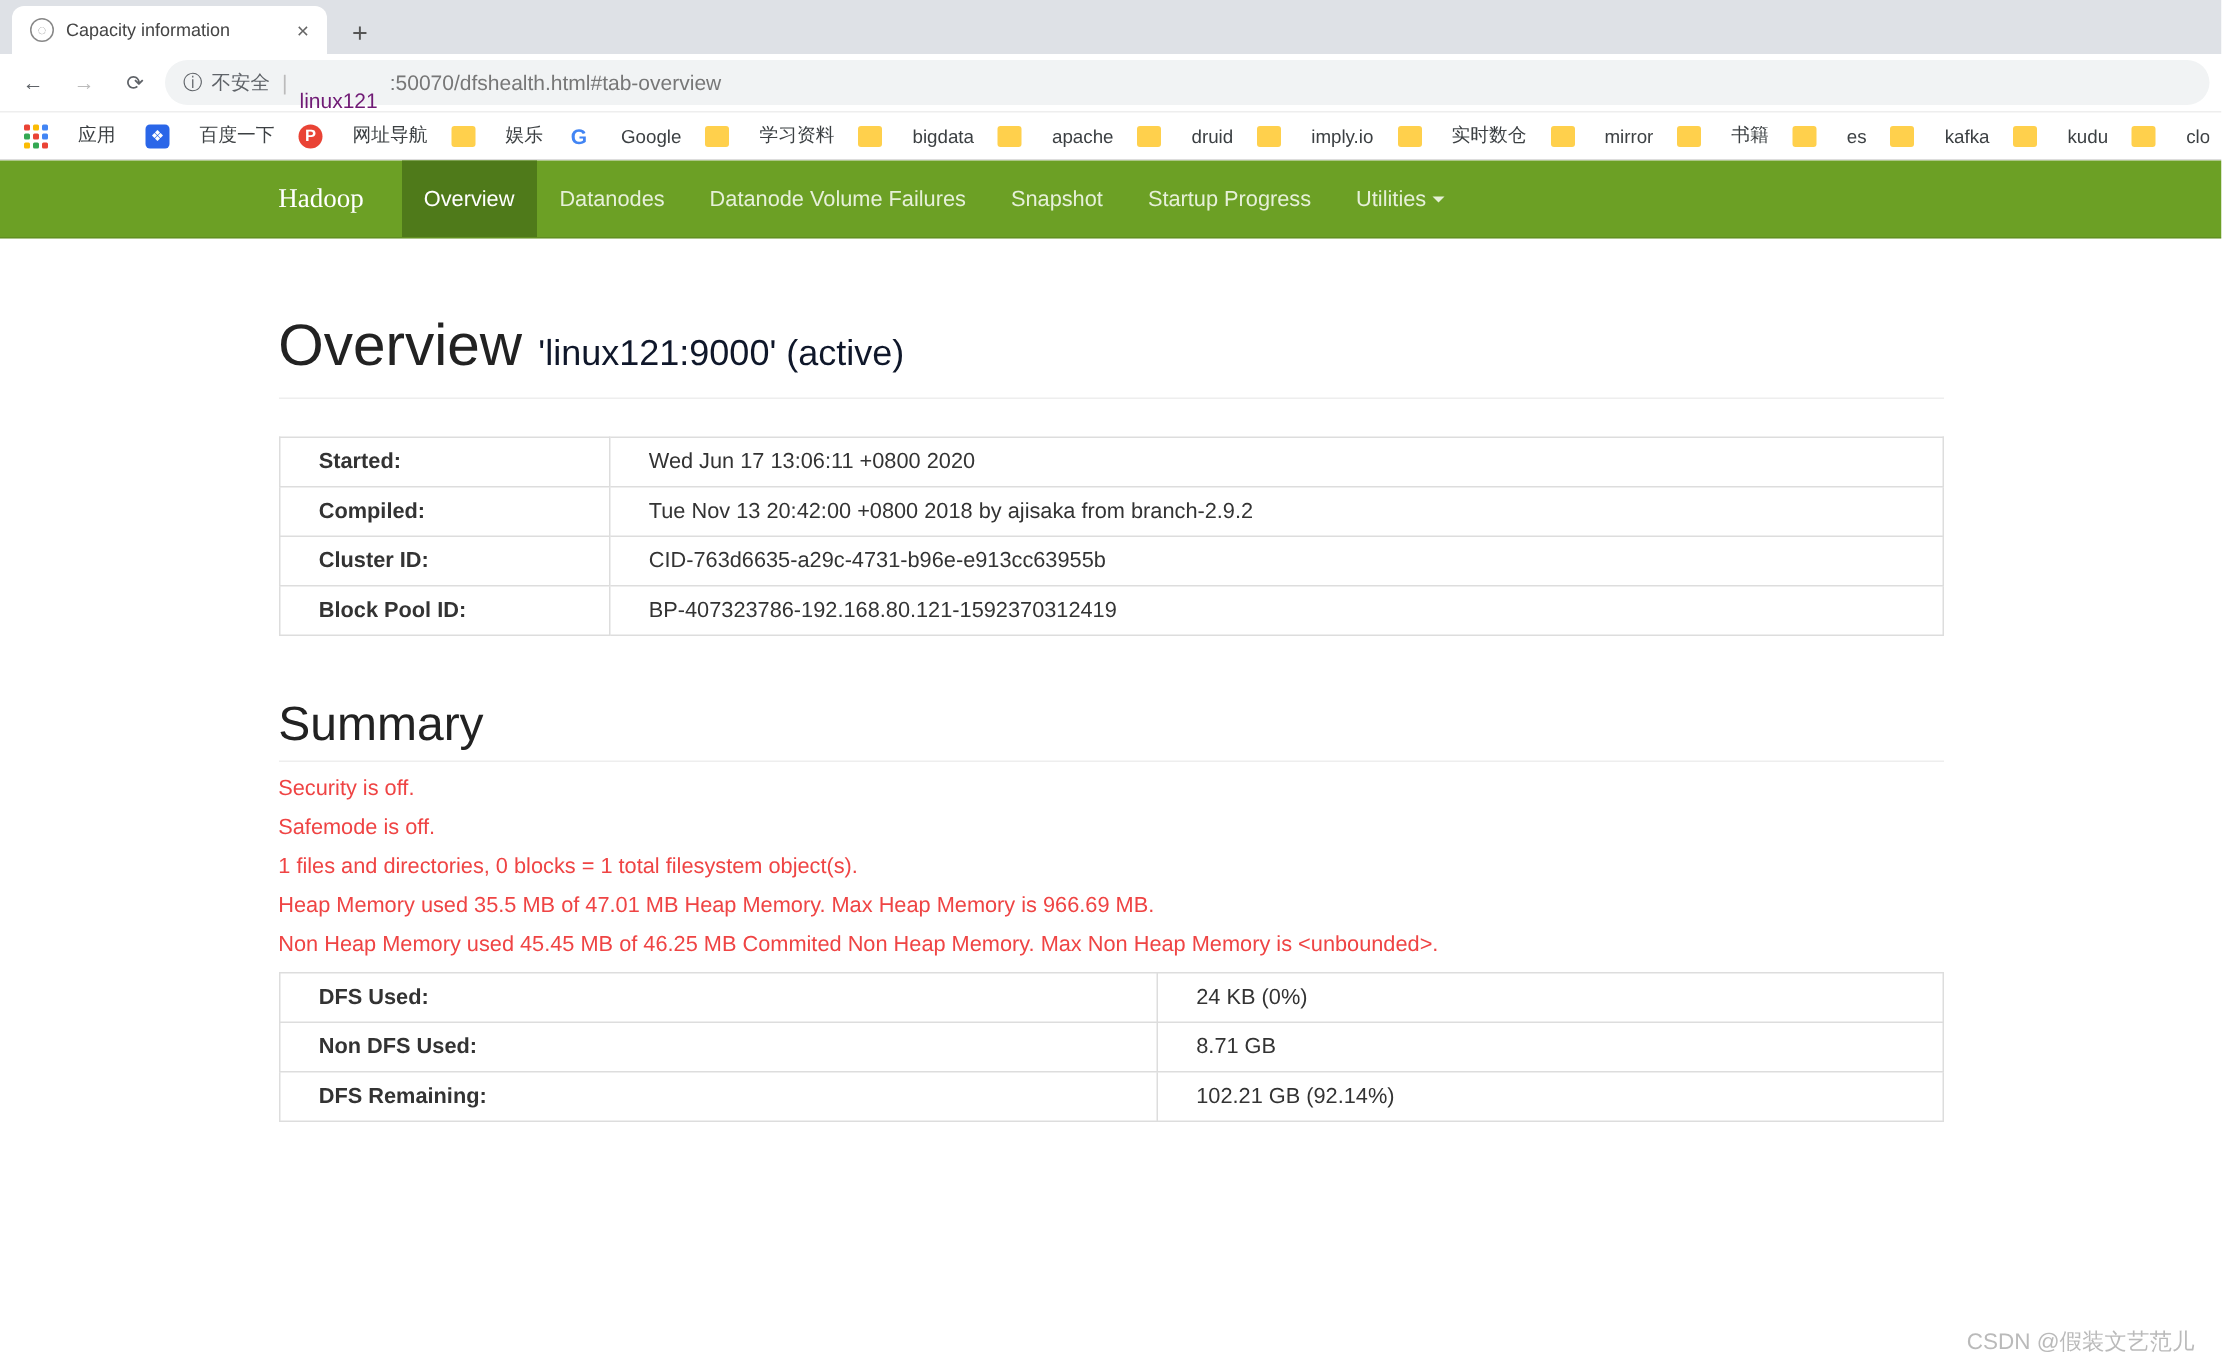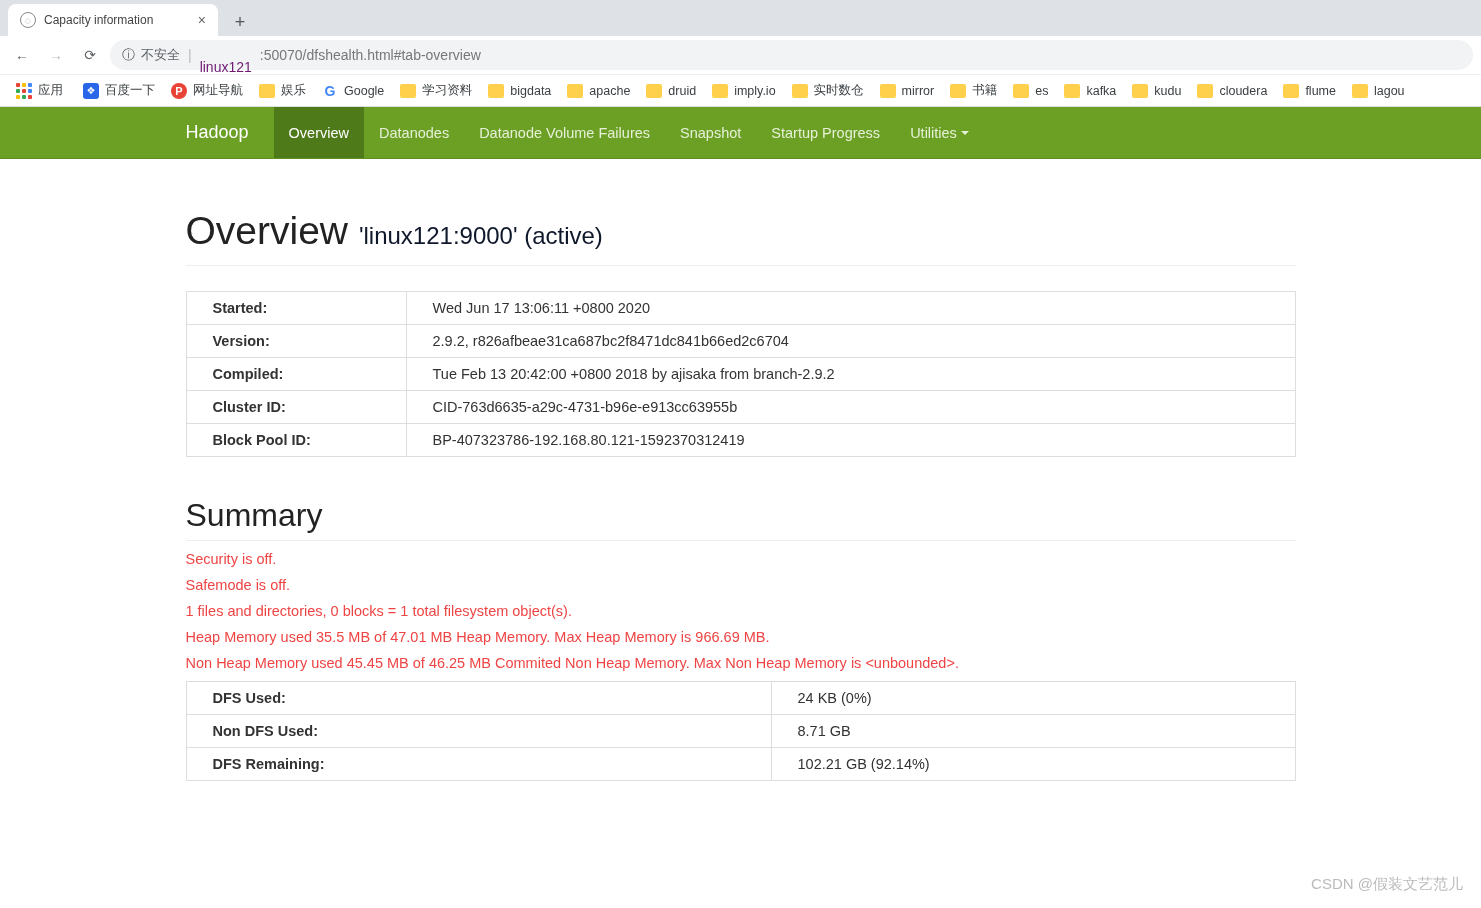--- a/index.html
+++ b/index.html
@@ -16,49 +16,49 @@
 .addr-row { display: flex; align-items: center; height: 38px; padding: 0 8px; gap: 6px; background: #fff; }
 .nav-btn { width: 28px; height: 28px; display: flex; align-items: center; justify-content: center; color: #5f6368; border-radius: 50%; }
 .nav-btn.disabled { color: #bbb; }
 .addr-bar { flex: 1; display: flex; align-items: center; height: 30px; background: #f1f3f4; border-radius: 15px; padding: 0 12px; gap: 8px; font-size: 14px; color: #555; }
 .addr-info { display:flex; align-items:center; gap:6px; color:#5f6368; font-size:13px; }
 .addr-sep { color: #bbb; }
 .addr-host { color: #701a75; margin-top: 24px; }
 .addr-path { color: #777; }
 
 .bm-row { display: flex; align-items: center; height: 32px; padding: 0 8px; gap: 4px; background: #fff; border-top: 1px solid #eee; overflow:hidden; }
-.bm-item { display: flex; align-items: center; gap: 6px; padding: 4px 8px; font-size: 12.5px; color: #3c4043; white-space: nowrap; }
+.bm-item { display: flex; align-items: center; gap: 20px; padding: 4px 8px; font-size: 12.5px; color: #3c4043; white-space: nowrap; }
 .bm-folder { width: 16px; height: 14px; background: #ffd04c; border-radius: 2px; display:inline-block; }
 .bm-apps { width:16px; height:16px; display:grid; grid-template-columns:repeat(3,4px); grid-template-rows:repeat(3,4px); gap:2px; }
 .bm-apps span { background:#5f6368; border-radius:1px; }
 .bm-apps span:nth-child(1){background:#ea4335}.bm-apps span:nth-child(2){background:#fbbc04}.bm-apps span:nth-child(3){background:#4285f4}.bm-apps span:nth-child(4){background:#34a853}.bm-apps span:nth-child(5){background:#ea4335}.bm-apps span:nth-child(6){background:#4285f4}.bm-apps span:nth-child(7){background:#fbbc04}.bm-apps span:nth-child(8){background:#34a853}.bm-apps span:nth-child(9){background:#ea4335}
 .bm-baidu { width:16px;height:16px;background:#2a66e8;border-radius:3px;color:#fff;font-size:10px;display:flex;align-items:center;justify-content:center; }
 .bm-p { width:16px;height:16px;background:#e94335;border-radius:50%;color:#fff;font-size:11px;font-weight:bold;display:flex;align-items:center;justify-content:center; }
 .bm-g { width:16px;height:16px;display:flex;align-items:center;justify-content:center;font-weight:bold;font-size:14px;color:#4285f4; }
 
 
 .hnav { background: #6ca025; height: 52px; border-bottom: 1px solid rgba(0,0,0,0.1); }
 .hnav-inner { max-width: 1140px; margin: 0 auto; padding: 0 15px; display: flex; align-items: stretch; height: 100%; }
-.hnav-brand { display: flex; align-items: center; color: #fff; font-size: 18px; padding: 0 15px 0 0; margin-right: 10px; }
+.hnav-brand { display: flex; align-items: center; color: #fff; font-size: 18px; padding: 0 15px 0 0; margin-right: 10px; font-family: Liberation Serif, serif; }
 .hnav-item { display: flex; align-items: center; color: #e6f0d8; padding: 0 15px; font-size: 14.5px; }
 .hnav-item.active { background: #4f7a1a; color: #fff; }
 .hnav-caret { margin-left:4px; border-top:4px solid #e6f0d8; border-left:4px solid transparent; border-right:4px solid transparent; }
 
 
 .content { max-width: 1140px; margin: 0 auto; padding: 50px 15px 40px; }
 h1 { font-size: 39px; font-weight: 400; color: #222; margin-bottom: 12px; }
 h1 small { font-size: 24px; color: #0f172a; font-weight: 400; }
 h2.section { font-size: 32px; font-weight: 400; color: #222; margin: 40px 0 10px; padding-bottom: 6px; border-bottom: 1px solid #eee; }
 .hr { border-bottom: 1px solid #eee; margin-bottom: 25px; }
 table { width: 100%; border-collapse: collapse; margin-bottom: 20px; border:1px solid #ddd; }
 th, td { text-align: left; padding: 8px 26px; border: 1px solid #ddd; font-size: 14.5px; color:#333; }
 th { font-weight: 700; width: 220px; }
 .summary-table th { width: 585px; }
 p.para { margin: 10px 0; font-size: 14.5px; color: #ef4444; }
-.watermark { position: fixed; right: 18px; bottom: 14px; color: rgba(130,130,130,0.55); font-size: 15px; }
+.watermark { position: fixed; right: 18px; bottom: 4px; color: rgba(130,130,130,0.55); font-size: 15px; }
 </style>
 </head>
 <body>
 
 <div class="browser-chrome">
   <div class="tab-bar">
     <div class="tab">
       <span class="favicon">◌</span>
       <span>Capacity information</span>
       <span class="close">×</span>
@@ -193,26 +193,22 @@
   </h1>
   <div class="hr"></div>
 
   <table>
       <tbody id="info-rows">
         <tr>
           <th>Started:</th>
           <td>Wed Jun 17 13:06:11 +0800 2020</td>
         </tr>
         <tr>
-          <th>Version:</th>
-          <td>2.9.2, r826afbeae31ca687bc2f8471dc841b66ed2c6704</td>
-        </tr>
-        <tr>
           <th>Compiled:</th>
-          <td>Tue Feb 13 20:42:00 +0800 2018 by ajisaka from branch-2.9.2</td>
+          <td>Tue Nov 13 20:42:00 +0800 2018 by ajisaka from branch-2.9.2</td>
         </tr>
         <tr>
           <th>Cluster ID:</th>
           <td>CID-763d6635-a29c-4731-b96e-e913cc63955b</td>
         </tr>
         <tr>
           <th>Block Pool ID:</th>
           <td>BP-407323786-192.168.80.121-1592370312419</td>
         </tr>
       </tbody>

